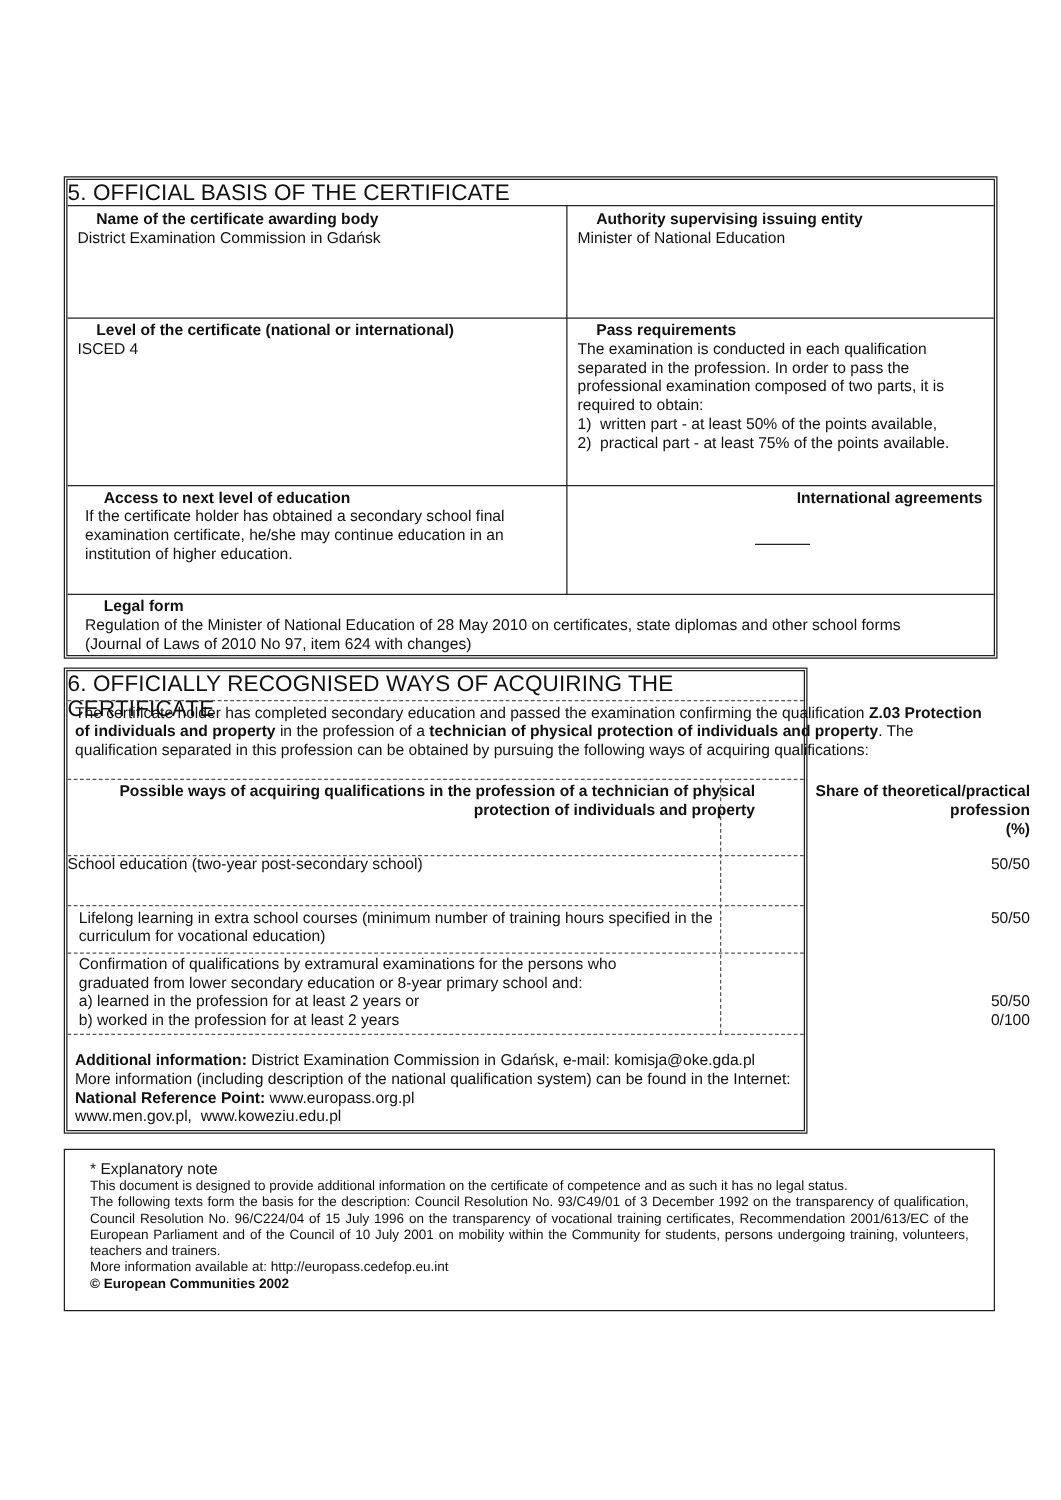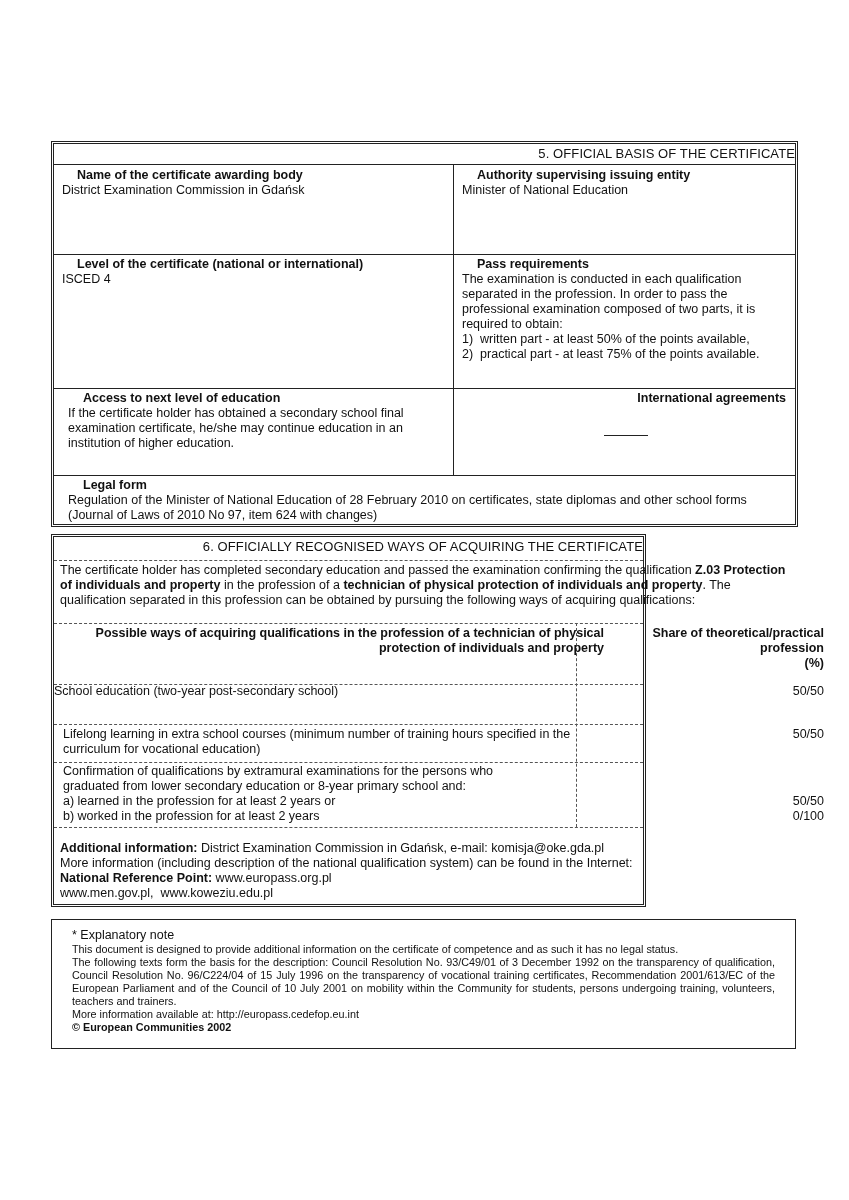--- a/index.html
+++ b/index.html
@@ -9,21 +9,21 @@
     }
     .frame {
       position: absolute; left: 51px; width: 740px;
       border: 3px double #222222;
       box-sizing: border-box;
     }
     #sec5 { top: 141px; height: 386px; width: 747px; }
     #sec6 { top: 534px; height: 373px; width: 595px; }
     #note { top: 919px; height: 130px; width: 745px; border: 1px solid #222; box-shadow: inset 0 0 0 1px #fff; }
     .sec-title {
-      text-align: right; font-size: 13px; letter-spacing: 0.1px;
+      text-align: left; font-size: 18px; letter-spacing: 0.1px;
       height: 20px; line-height: 20px; border-bottom: 1px solid #222;
     }
     .cell { position: absolute; box-sizing: border-box; padding: 2px 8px; font-size: 12.5px; line-height: 15px; }
     .cell .h { font-weight: bold; padding-left: 15px; }
     .vline { position: absolute; left: 399px; top: 20px; width: 1px; height: 312px; background:#222; }
     .hline { position: absolute; left: 0; right: 0; height: 1px; background:#222; }
     .dash { position:absolute; left:0; right:0; border-top: 1px dashed #555; height:0; }
     .vdash { position:absolute; border-left: 1px dashed #555; width:0; }
     .s6 { font-size: 12.5px; line-height: 15px; }
     .bold { font-weight: bold; }
@@ -66,21 +66,21 @@
     <div class="h">Access to next level of education</div>
     <div>If the certificate holder has obtained a secondary school final examination certificate, he/she may continue education in an institution of higher education.</div>
   </div>
   <div class="cell" style="left:400px;top:245px;width:340px;height:86px;text-align:right;">
     <div class="h">International agreements</div>
     <div class="intl-dash"></div>
   </div>
 
   <div class="cell" style="left:6px;top:332px;width:734px;">
     <div class="h">Legal form</div>
-    <div>Regulation of the Minister of National Education of 28 February 2010 on certificates, state diplomas and other school forms</div>
+    <div>Regulation of the Minister of National Education of 28 May 2010 on certificates, state diplomas and other school forms</div>
     <div>(Journal of Laws of 2010 No 97, item 624 with changes)</div>
   </div>
 </div>
 
 <div class="frame" id="sec6">
   <div class="sec-title" style="border-bottom:none">6. OFFICIALLY RECOGNISED WAYS OF ACQUIRING THE CERTIFICATE</div>
   <div class="dash" style="top:23px"></div>
 
   <div class="s6" style="position:absolute;left:6px;top:26px;width:726px;">
     <span>The certificate holder has completed secondary education and passed the examination confirming the qualification </span><span class="bold">Z.03 Protection of individuals and property</span><span> in the profession of a </span><span class="bold">technician of physical protection of individuals and property</span><span>. The qualification separated in this profession can be obtained by pursuing the following ways of acquiring qualifications:</span>

